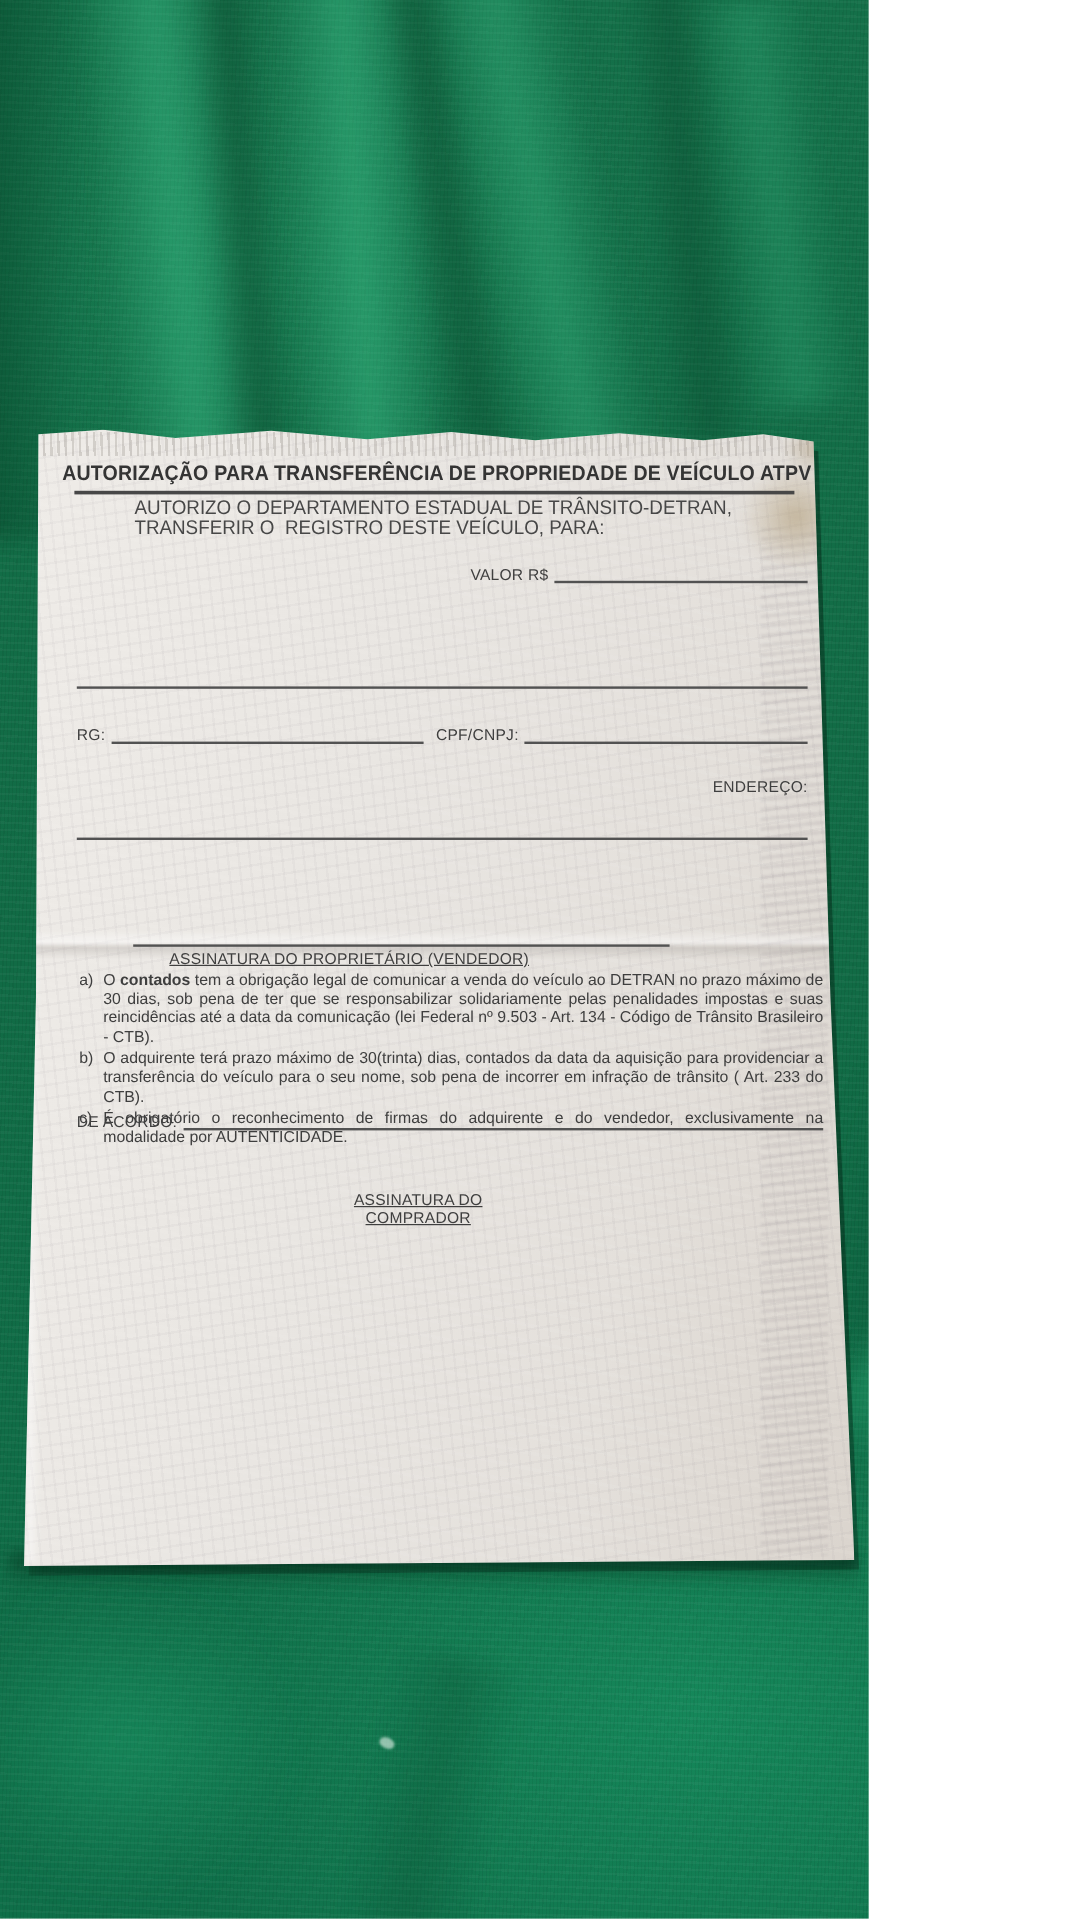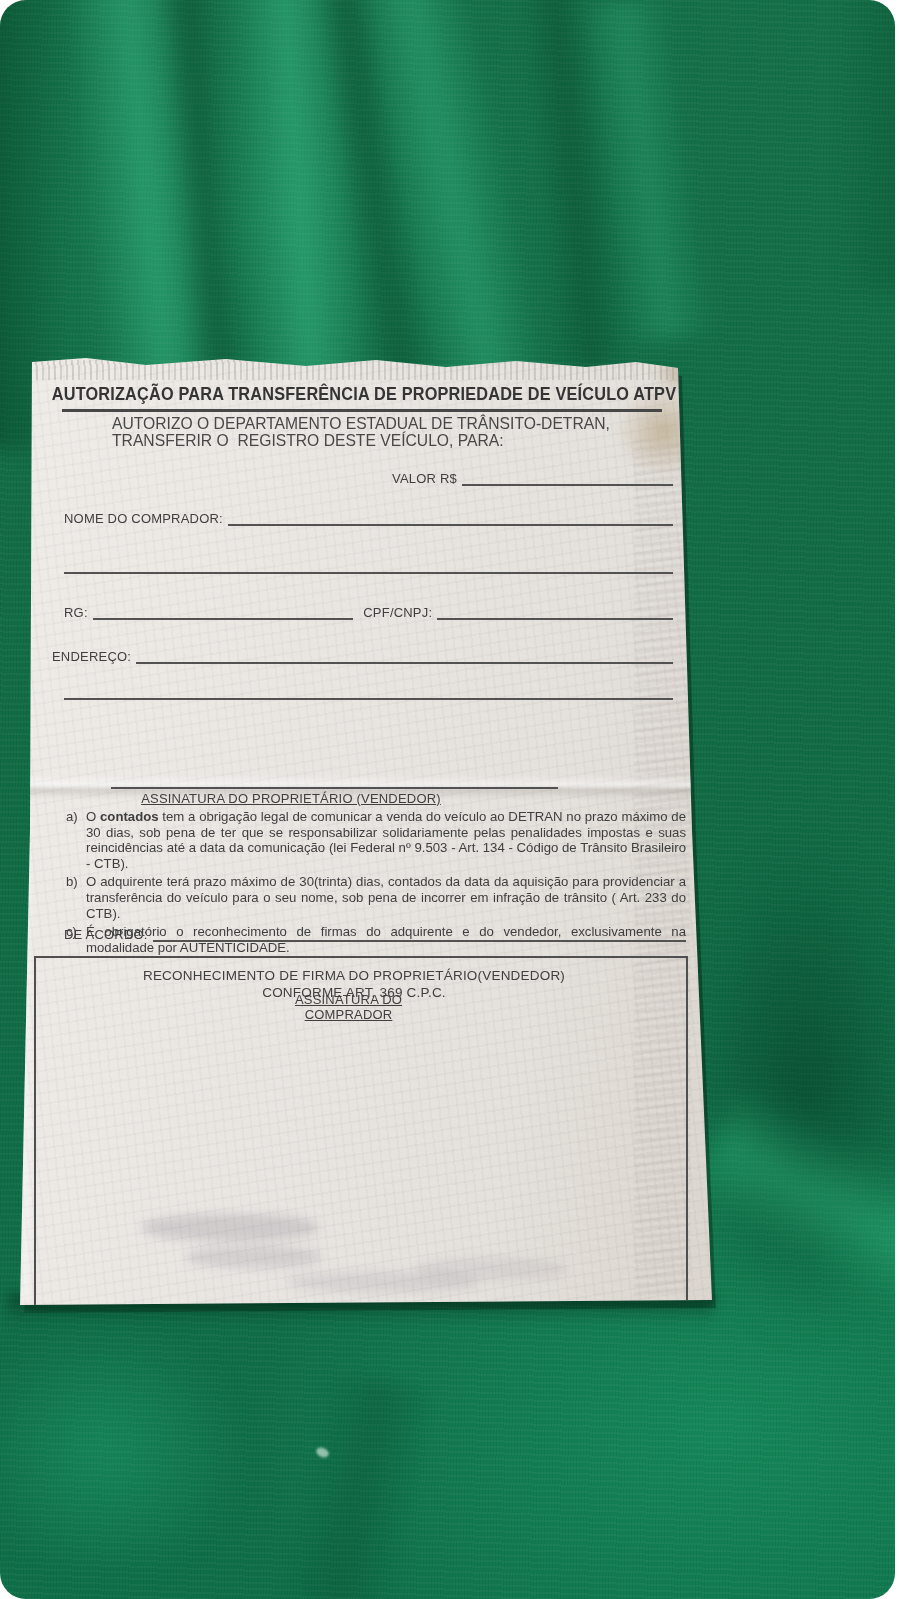--- a/index.html
+++ b/index.html
@@ -1,17 +1,17 @@
 <!DOCTYPE html>
 <html><head>
 <meta charset="utf-8">
 <style>
   html,body{margin:0;padding:0;width:899px;height:1599px;overflow:hidden;
     font-family:"Liberation Sans", sans-serif;}
-  .scene{position:absolute;inset:0;width:895px;height:1599px;overflow:hidden;border-radius:26px;}
+  .scene{position:absolute;inset:0;width:724px;height:1599px;overflow:hidden;}
 
   
   .fabric{position:absolute;inset:0;
     background:
       radial-gradient(ellipse 720px 520px at 80% 89%, rgba(35,195,132,0.30), transparent 65%),
       radial-gradient(ellipse 560px 430px at 28% 14%, rgba(45,185,125,0.16), transparent 62%),
       linear-gradient(180deg,#147049 0%,#116b45 50%,#0f6f49 100%);}
   .rib{position:absolute;inset:0;
     background:
       repeating-linear-gradient(92deg, rgba(0,0,0,0.055) 0 1px, transparent 1px 3px),
@@ -86,21 +86,21 @@
   .sub1{top:64px;} .sub2{top:81px;}
 
   .row{position:absolute;display:flex;align-items:flex-end;font-size:13px;color:#3f3f3f;letter-spacing:0.2px;}
   .fill{flex:1;border-bottom:2px solid #525252;height:14px;margin-left:5px;}
   .bare-line{position:absolute;border-bottom:2px solid #525252;}
   .valor-row{left:376px;right:47px;top:120px;}
   .nome-row{left:48px;right:47px;top:160px;}
   .blank1{left:48px;right:47px;top:200px;height:22px;}
   .rg-row{left:48px;right:47px;top:254px;align-items:center;}
   .cpf-label{margin-left:10px;}
-  .endereco-row{left:36px;right:47px;top:298px;}
+  .endereco-row{left:48px;right:47px;top:298px;flex-direction:column;}
   .blank2{left:48px;right:47px;top:326px;height:22px;}
   .localdata-row{left:48px;right:47px;top:388px;}
 
   .vendor-line{left:95px;top:420px;width:447px;height:17px;}
   .caption{position:absolute;text-align:center;font-size:13px;color:#3f3f3f;letter-spacing:0.2px;text-decoration:underline;}
   .vendor-caption{left:120px;top:441px;width:310px;}
   .comprador-caption{left:235px;top:594px;width:195px;margin-top:48px;}
 
   .clauses{position:absolute;left:50px;top:459px;width:620px;}
   .clause{position:relative;padding-left:20px;margin-bottom:3px;text-align:justify;
@@ -159,24 +159,20 @@
     <div class="title">AUTORIZAÇÃO PARA TRANSFERÊNCIA DE PROPRIEDADE DE VEÍCULO ATPV</div>
     <div class="title-rule"></div>
     <div class="sub sub1">AUTORIZO O DEPARTAMENTO ESTADUAL DE TRÂNSITO-DETRAN,</div>
     <div class="sub sub2">TRANSFERIR O  REGISTRO DESTE VEÍCULO, PARA:</div>
 
     <div class="row valor-row">
       <span>VALOR R$</span>
       <span class="fill"></span>
     </div>
 
-    <div class="row nome-row">
-      <span>NOME DO COMPRADOR:</span>
-      <span class="fill"></span>
-    </div>
 
     <div class="bare-line blank1"></div>
 
     <div class="row rg-row">
       <span>RG:</span>
       <span class="fill" style="flex:1.05"></span>
       <span class="cpf-label">CPF/CNPJ:</span>
       <span class="fill" style="flex:0.95"></span>
     </div>
 
@@ -205,24 +201,14 @@
         <span>É obrigatório o reconhecimento de firmas do adquirente e do vendedor, exclusivamente na modalidade por AUTENTICIDADE.</span>
       </div>
     </div>
 
     <div class="row deacordo-row">
       <span>DE ACORDO:</span>
       <span class="fill"></span>
     </div>
     <div class="caption comprador-caption">ASSINATURA DO COMPRADOR</div>
 
-    <div class="notary-box">
-      <div class="notary-text">
-        <div>RECONHECIMENTO DE FIRMA DO PROPRIETÁRIO(VENDEDOR)</div>
-        <div class="l2">CONFORME ART. 369 C.P.C.</div>
-      </div>
-      <div class="ghost g1"></div>
-      <div class="ghost g2"></div>
-      <div class="ghost g3"></div>
-      <div class="ghost g4"></div>
-    </div>
   </div>
 </div>
 
 </body></html>

